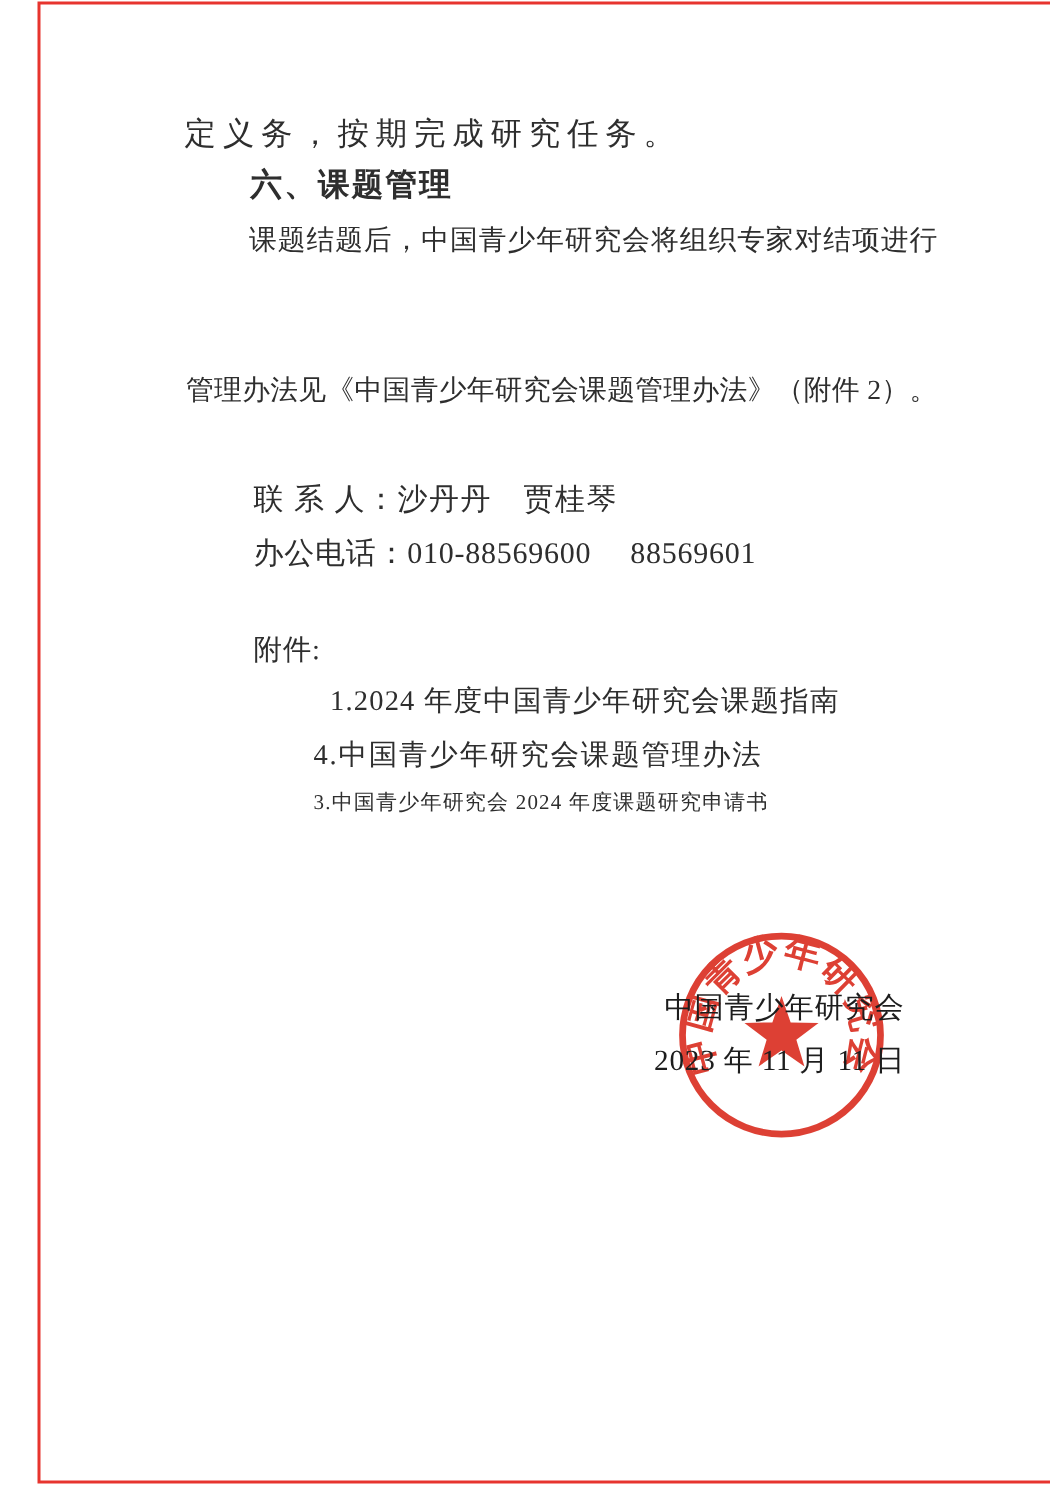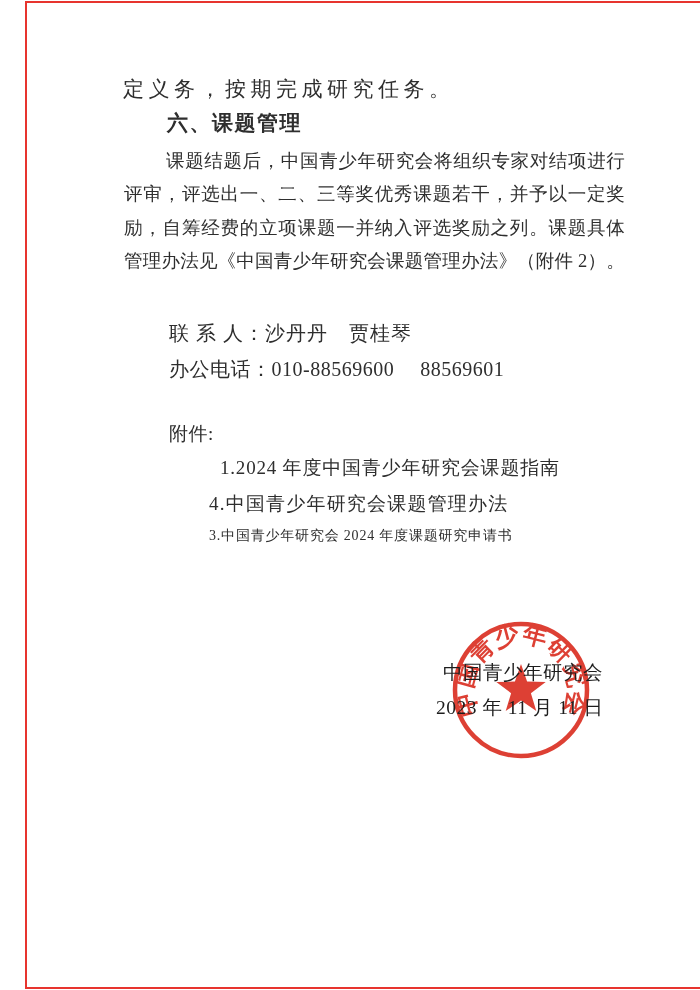--- a/index.html
+++ b/index.html
@@ -63,22 +63,20 @@
 
 <div class="page" style="background: rgb(255, 255, 255); color: rgb(46, 46, 46);">
 
   <div class="page-border" style="border-color: rgb(231, 52, 46);"></div>
 
   <div class="line l-intro">定义务，按期完成研究任务。</div>
 
   <div class="line l-heading">六、课题管理</div>
 
   <div class="line l-p l-p1">课题结题后，中国青少年研究会将组织专家对结项进行</div>
-  <div class="line l-p l-p2">评审，评选出一、二、三等奖优秀课题若干，并予以一定奖</div>
-  <div class="line l-p l-p3">励，自筹经费的立项课题一并纳入评选奖励之列。课题具体</div>
   <div class="line l-p l-p4">管理办法见《中国青少年研究会课题管理办法》（附件 2）。</div>
 
   <div class="line l-c1">联 系 人：沙丹丹　贾桂琴</div>
   <div class="line l-c2">办公电话：010-88569600　 88569601</div>
 
   <div class="line l-att">附件:</div>
   <div class="line l-a1">1.2024 年度中国青少年研究会课题指南</div>
   <div class="line l-a2">4.中国青少年研究会课题管理办法</div>
   <div class="line l-a3">3.中国青少年研究会 2024 年度课题研究申请书</div>
 

